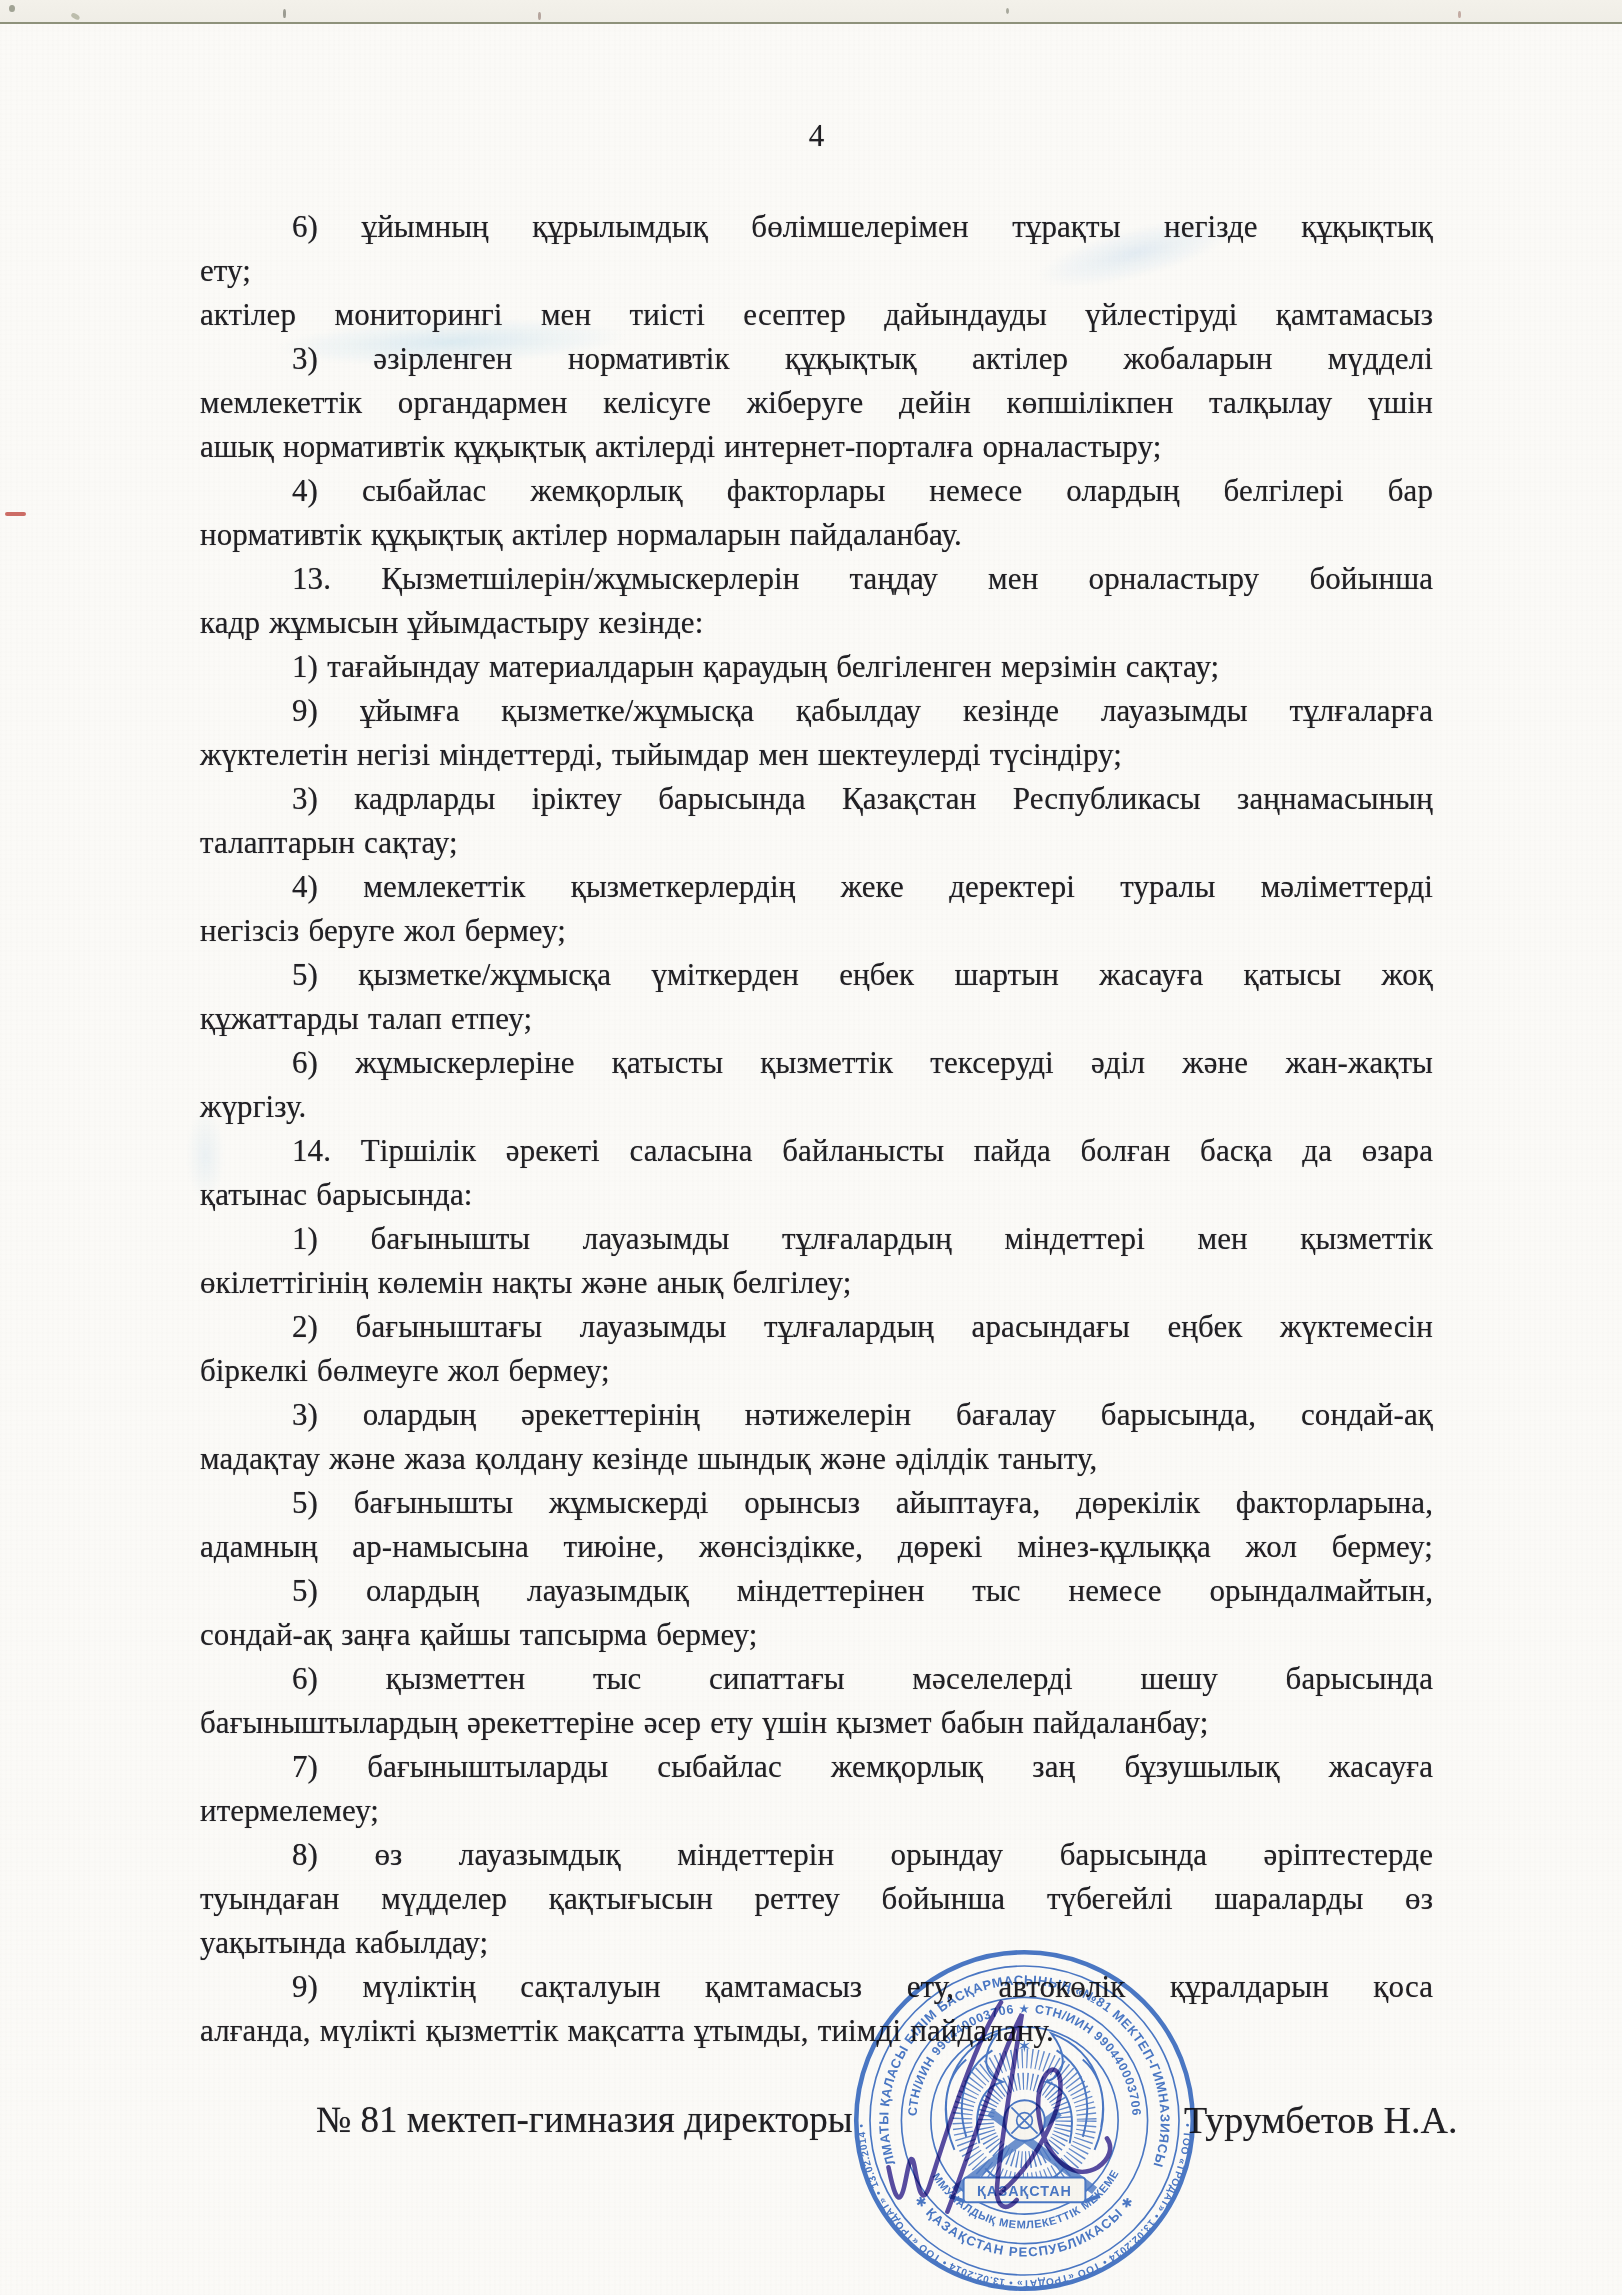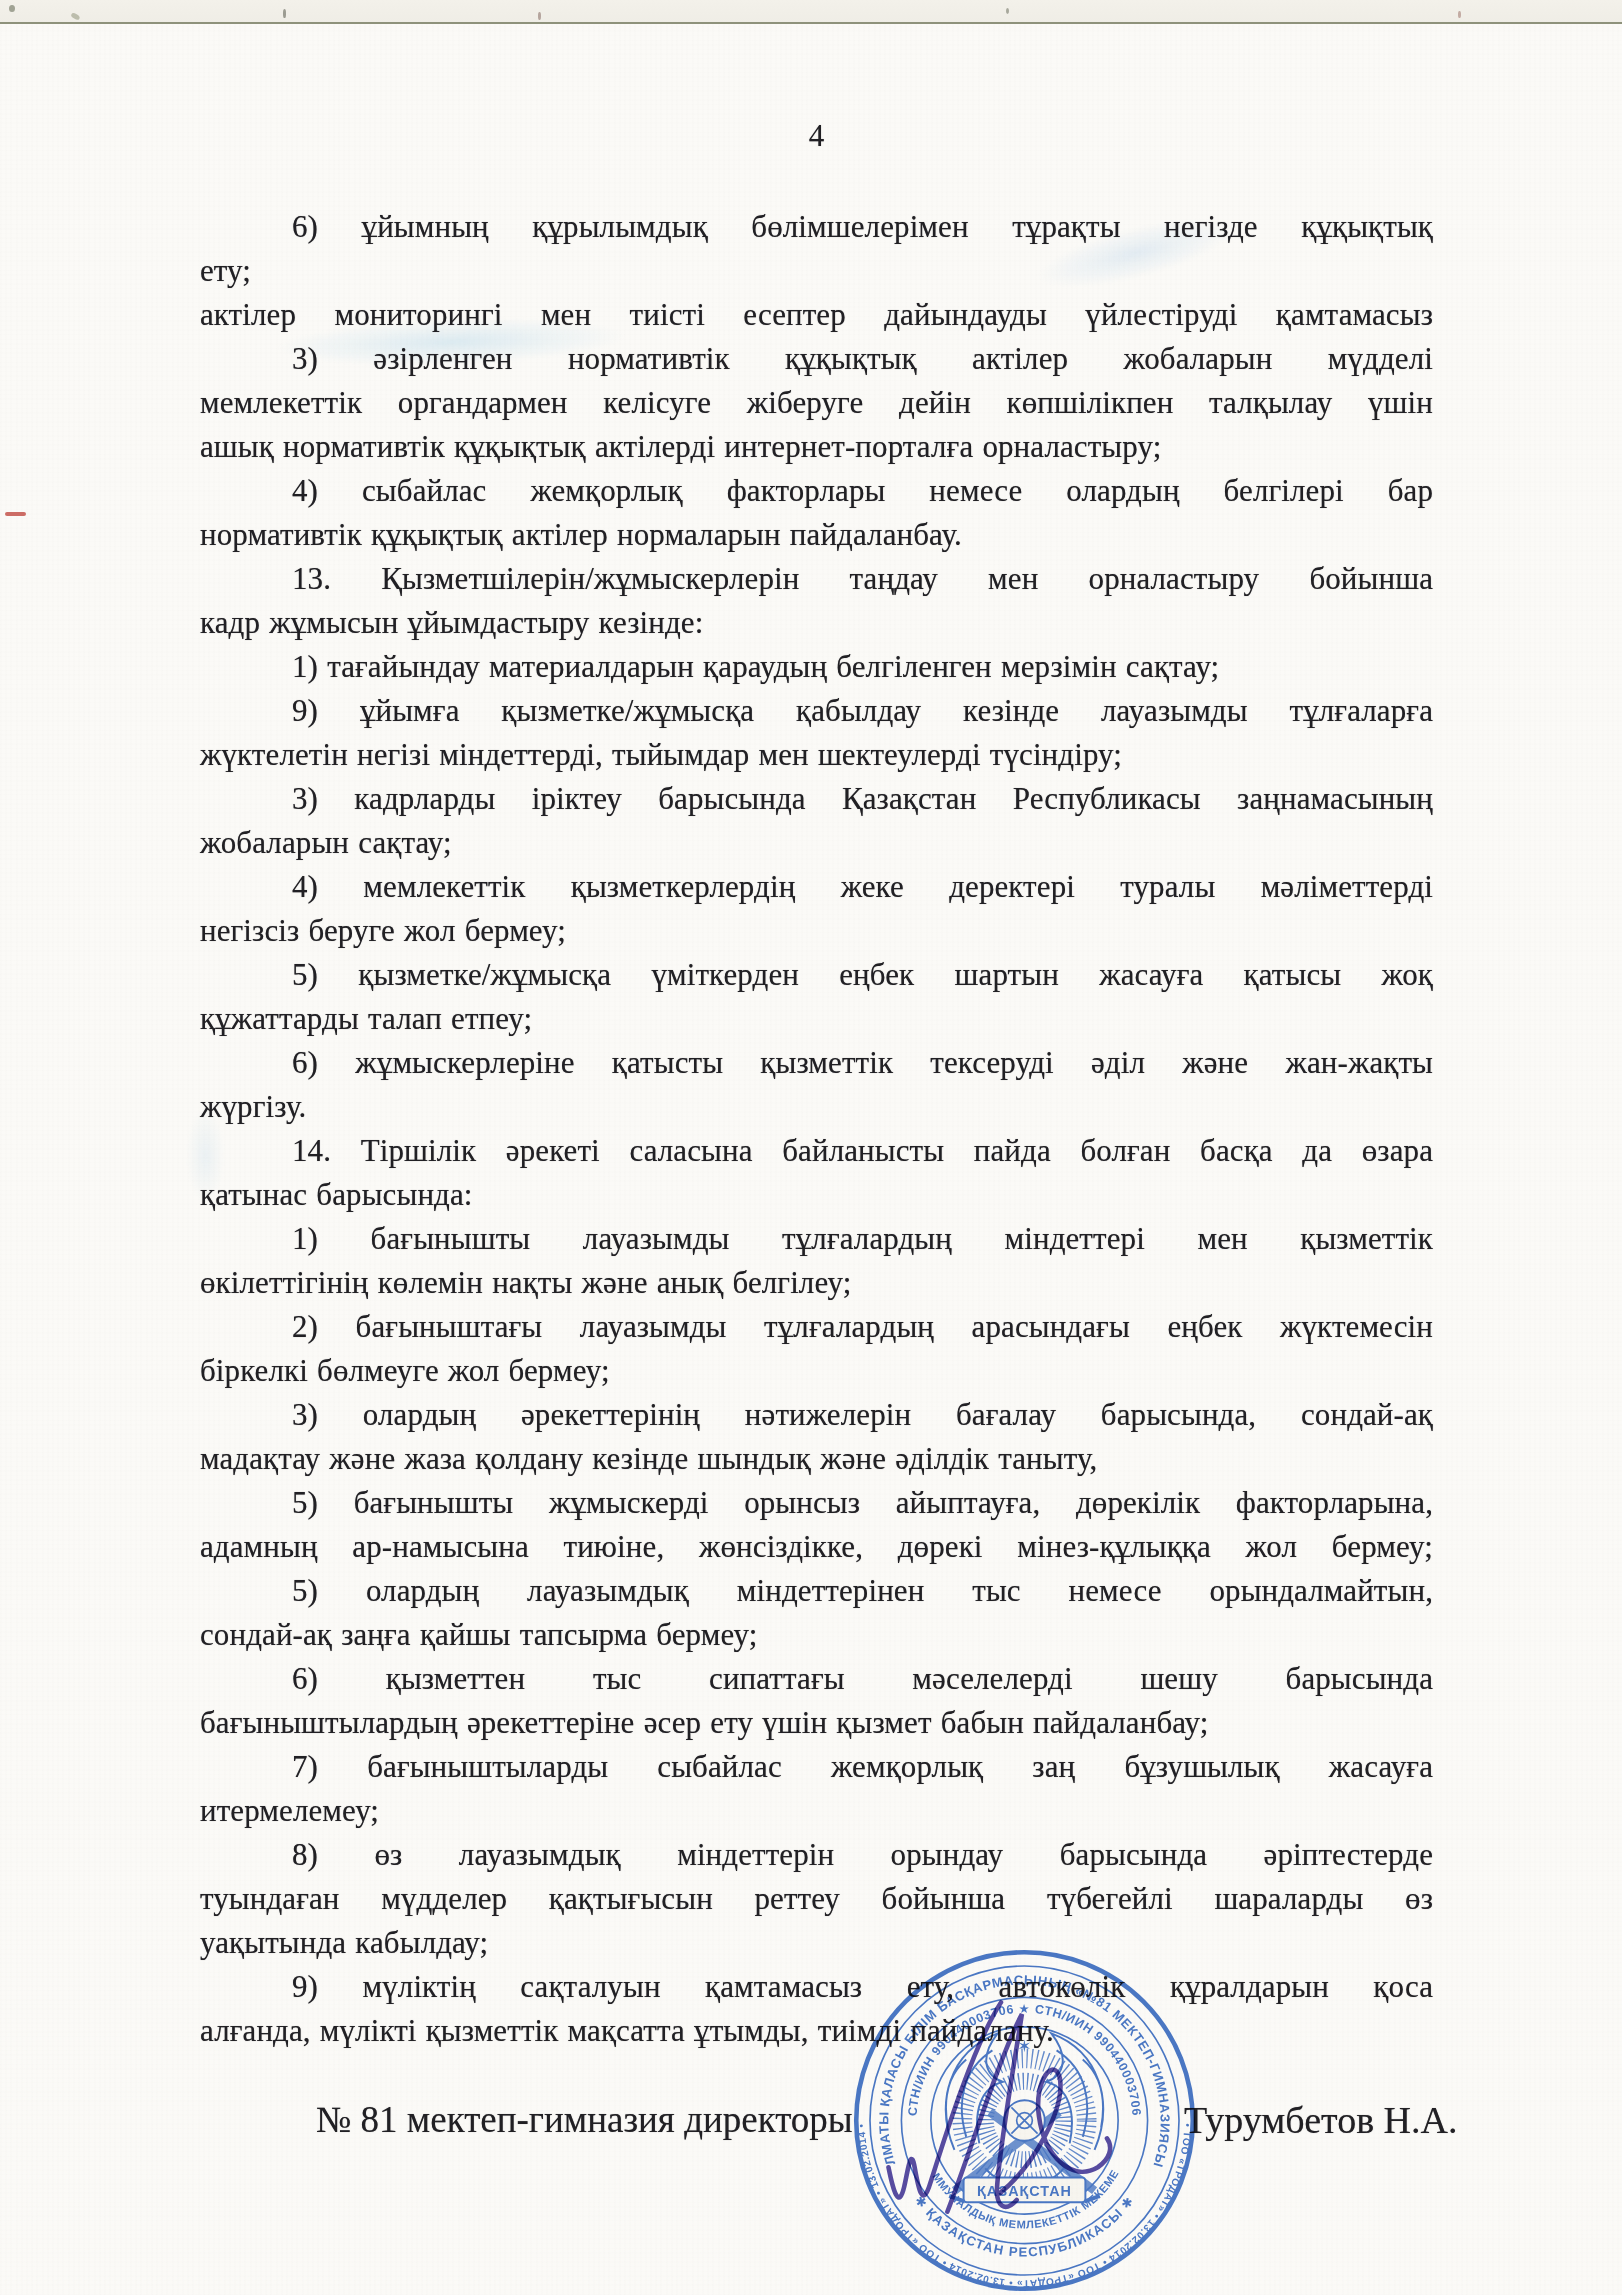--- a/index.html
+++ b/index.html
@@ -89,21 +89,21 @@
       </div>
       <div>
         <div class="tline first">1) тағайындау материалдарын қараудың белгіленген мерзімін сақтау;</div>
       </div>
       <div>
         <div class="tline first jl">9) ұйымға қызметке/жұмысқа қабылдау кезінде лауазымды тұлғаларға</div>
         <div class="tline">жүктелетін негізі міндеттерді, тыйымдар мен шектеулерді түсіндіру;</div>
       </div>
       <div>
         <div class="tline first jl">3) кадрларды іріктеу барысында Қазақстан Республикасы заңнамасының</div>
-        <div class="tline">жобаларын сақтау;</div>
+        <div class="tline">талаптарын сақтау;</div>
       </div>
       <div>
         <div class="tline first jl">4) мемлекеттік қызметкерлердің жеке деректері туралы мәліметтерді</div>
         <div class="tline">негізсіз беруге жол бермеу;</div>
       </div>
       <div>
         <div class="tline first jl">5) қызметке/жұмысқа үміткерден еңбек шартын жасауға қатысы жоқ</div>
         <div class="tline">құжаттарды талап етпеу;</div>
       </div>
       <div>

